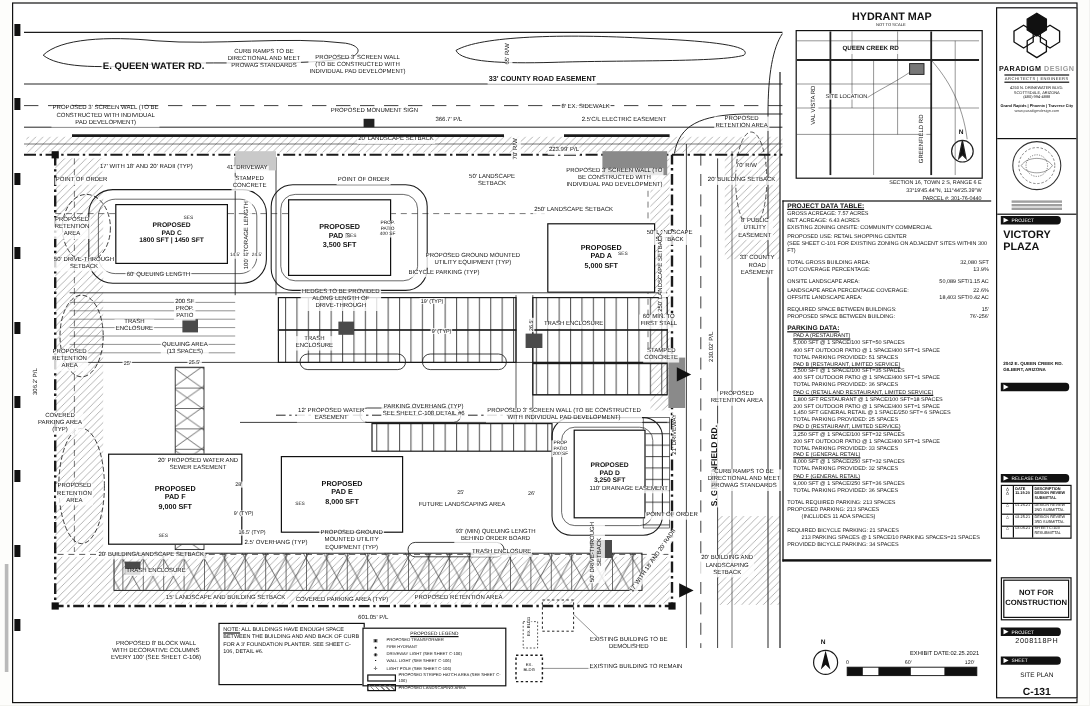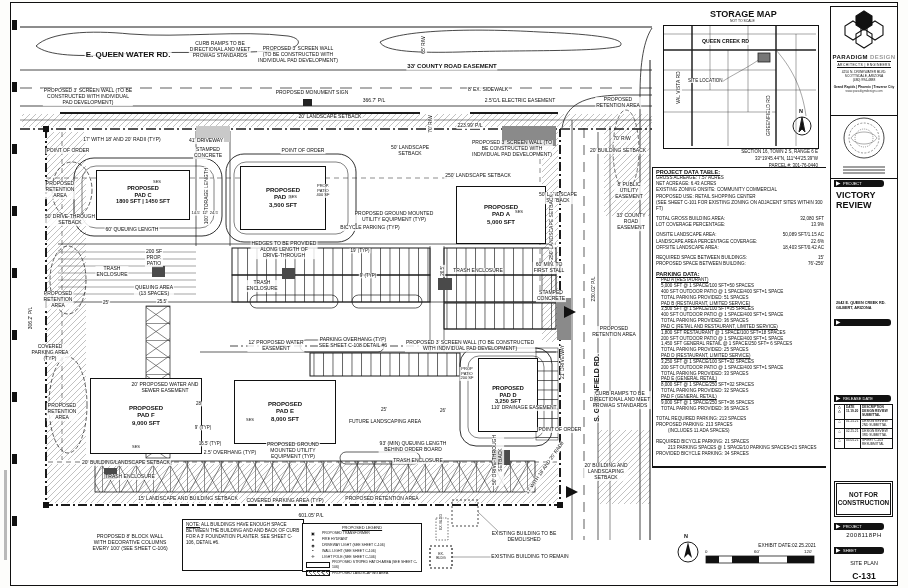--- a/index.html
+++ b/index.html
@@ -429,21 +429,21 @@
           <div class="leg-sw"></div>
           <div class="">PROPOSED STRIPED HATCH AREA (SEE SHEET C-106)</div>
         </div>
         <div class="leg-row">
           <div class="leg-sw hatch"></div>
           <div class="">PROPOSED LANDSCAPING AREA</div>
         </div>
       </div>
 </div>
 
-<div class="vlab" style="left:710px;top:10px;font-size:9px;font-weight:bold;">STORAGE MAP</div>
+<div class="vlab" style="left:710px;top:10px;font-size:9px;font-weight:bold;">HYDRANT MAP</div>
 <div class="vlab" style="left:730px;top:20px;font-size:3.4px;">NOT TO SCALE</div>
 <div id="vmap">
   <svg width="152" height="120" viewBox="0 0 152 120">
     <g stroke="#222" fill="none">
       <line x1="0" y1="24" x2="152" y2="24" stroke-width="1.5"></line>
       <line x1="28" y1="0" x2="28" y2="120" stroke-width="1.5"></line>
       <line x1="112" y1="0" x2="112" y2="120" stroke-width="1.5"></line>
       <g stroke-width="0.4">
         <line x1="0" y1="8" x2="152" y2="8"></line>
             <line x1="0" y1="44" x2="112" y2="44"></line>
@@ -610,21 +610,21 @@
         <circle cx="33" cy="23" r="9" stroke-width="0.5" stroke-dasharray="1 1"></circle>
         <path d="M20,23 C25,15 41,15 46,23 C41,31 25,31 20,23" stroke-width="0.4"></path>
       </g>
     </svg>
     <div class="sealbar"></div>
     <div class="sealbar"></div>
     <div class="sealbar"></div>
   </div>
   <div class="tab" id="tab-project"><span class="dot"></span><span>PROJECT</span></div>
   <div id="proj-name">VICTORY
-REVIEW</div>
+PLAZA</div>
   <div id="proj-addr">2042 E. QUEEN CREEK RD.
 GILBERT, ARIZONA</div>
   <div class="tab" id="tab-divider">
         <span class="dot"></span>
       </div>
   <div class="tab" id="tab-release"><span class="dot"></span><span>RELEASE DATE</span></div>
   <div id="rel-table">
     <div class="rel-row">
       <div>△</div>
       <div>DATE</div>

